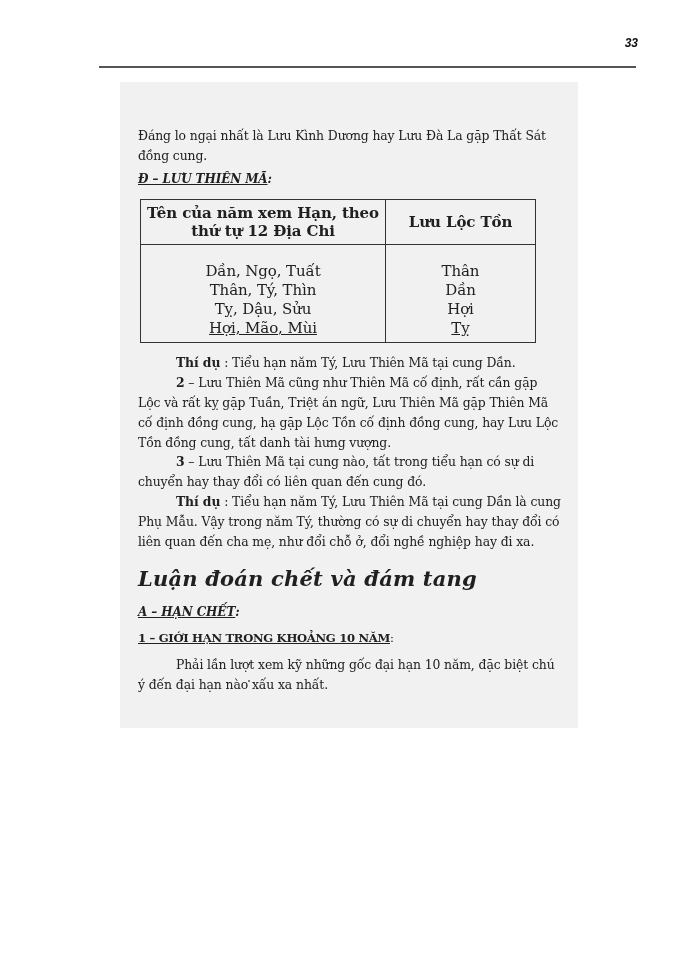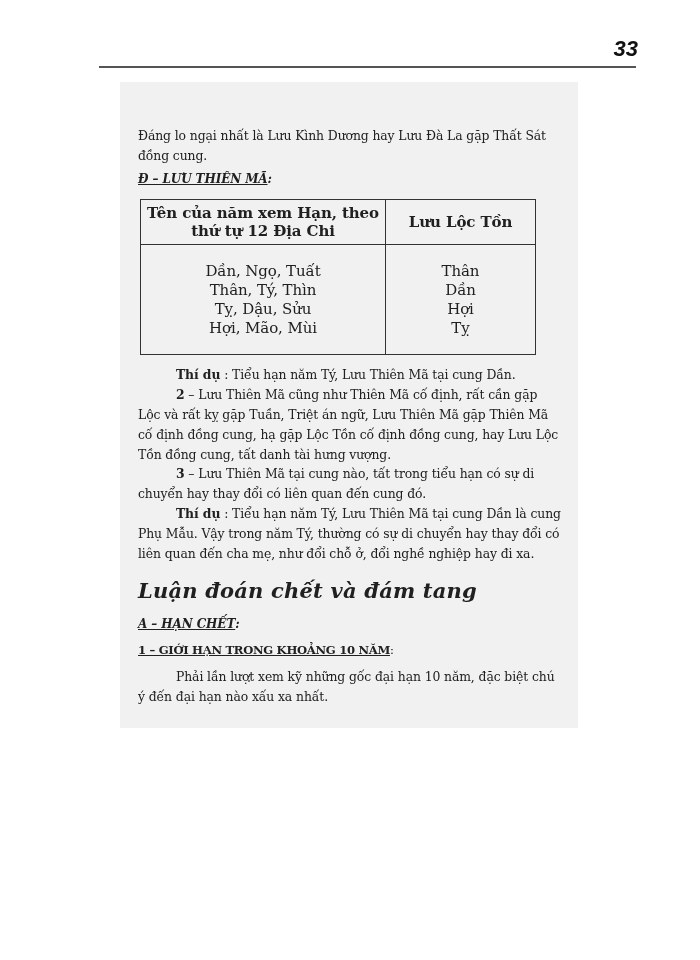--- a/index.html
+++ b/index.html
@@ -1,35 +1,35 @@
 <!DOCTYPE html>
 <html><head>
 <meta charset="utf-8">
 <style>
   html, body { margin:0; padding:0; background:#ffffff; }
   body { width:700px; height:960px; position:relative; overflow:hidden;
          font-family:"DejaVu Serif", serif; color:#1a1a1a; }
   .page-number { position:absolute; left:612px; top:36px; width:26px; text-align:right;
          font-family:"Liberation Sans", sans-serif; font-weight:bold; font-style:italic;
-         font-size:22px; color:#111; }
+         font-size:12px; color:#111; }
   .header-rule { position:absolute; left:99px; top:66px; width:537px; height:2px; background:#555; }
   .scan { position:absolute; left:120px; top:82px; width:458px; height:646px;
           background:#f1f1f1; }
   .scan-inner { position:absolute; left:18px; top:8px; width:424px;
           font-size:12.4px; line-height:19.8px; color:#202020; letter-spacing:-0.1px;margin-top:36px; }
   p { margin:0; }
   .indent { text-indent:38px; }
   .bold { font-weight:bold; }
   .sec-head { font-weight:bold; font-style:italic; text-decoration:underline; font-size:12px; margin-top:4px; margin-bottom:4px; }
   .sub-head { font-weight:bold; text-decoration:underline; font-size:11.6px; letter-spacing:-0.3px; margin-top:6px; margin-bottom:6px; }
   table.ref { border-collapse:collapse; margin:10px 0 10px 2px; width:396px; font-size:15px; }
   table.ref th { border:1.5px solid #333; font-weight:bold; padding:4px 6px; line-height:18px; text-align:center; }
   table.ref td { border-left:1.5px solid #333; border-right:1.5px solid #333; text-align:center; padding:0 6px; line-height:19px; }
   table.ref tr.first td { padding-top:17px; }
-  table.ref tr.last td { border-bottom:1.5px solid #333; padding-bottom:16px; }
+  table.ref tr.last td { border-bottom:1.5px solid #333; padding-bottom:4px;text-decoration:underline; }
   .col1 { width:232px; }
   .chapter-title { text-align:left; font-weight:bold; font-style:italic; font-size:21px; margin:18px 0 14px 0; letter-spacing:0.2px; }
   .dot { position:absolute; left:128px; top:598px; width:2px; height:2px; background:#555; border-radius:1px; }
 </style>
 </head>
 <body>
 
 <div class="page-number">33</div>
 <div class="header-rule"></div>
 

